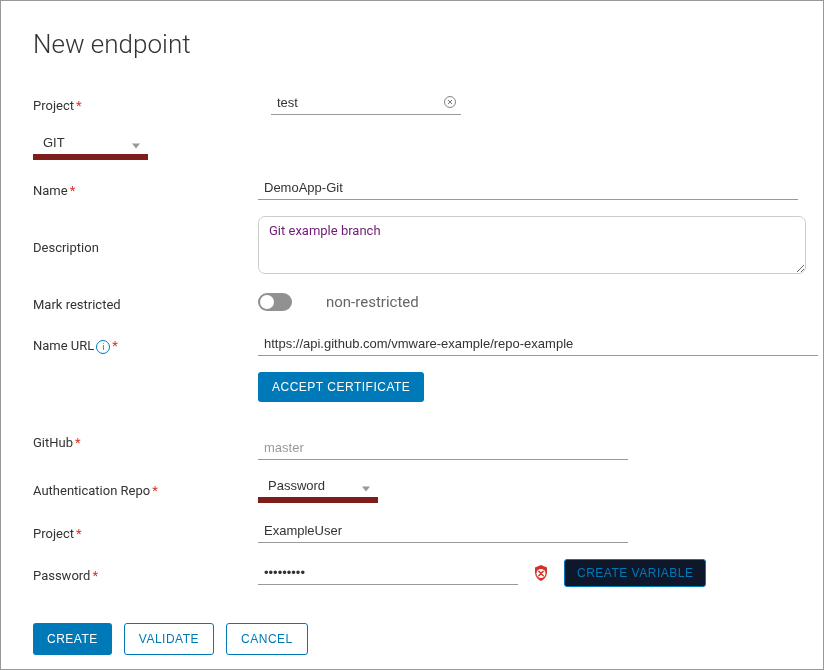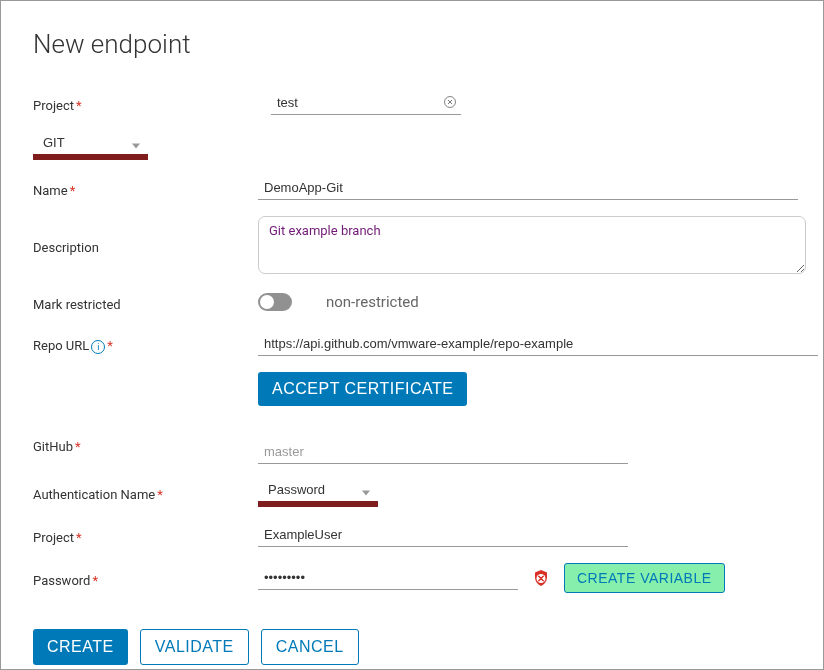--- a/index.html
+++ b/index.html
@@ -172,21 +172,21 @@
       border: 1px solid #0079b8;
       border-radius: 50%;
       color: #0079b8;
       font-size: 9px;
       margin-left: 2px;
       vertical-align: middle;
     }
     .btn {
       border: none;
       padding: 8px 14px;
-      font-size: 16px;
+      font-size: 12px;
       font-weight: 500;
       letter-spacing: 0.5px;
       cursor: pointer;
       border-radius: 3px;
       text-transform: uppercase;
     }
     .btn-primary {
       background: #0079b8;
       color: #fff;
     }
@@ -194,25 +194,25 @@
       background: #fff;
       color: #0079b8;
       border: 1px solid #0079b8;
     }
     .btn-accept-cert {
       background: #0079b8;
       color: #fff;
       padding: 8px 14px;
     }
     .btn-create-var {
-      background: #86efac;
+      background: #0f172a;
       color: #0079b8;
       border: 1px solid #0079b8;
       padding: 6px 12px;
-      font-size: 14px;
+      font-size: 12px;
     }
     .cert-row {
       display: flex;
       margin-bottom: 18px;
       margin-top: 6px;
     }
     .cert-row-inner {
       margin-left: 225px;
     }
     .shield-icon {
@@ -292,21 +292,21 @@
       <span class="toggle">
         <span class="toggle-knob"></span>
       </span>
       <span class="toggle-label">non-restricted</span>
     </div>
   </div>
 
 
   <div class="form-row">
     <div class="form-label">
-      <span>Repo URL</span><span class="info-icon">i</span><span class="required">*</span>
+      <span>Name URL</span><span class="info-icon">i</span><span class="required">*</span>
     </div>
     <div class="form-control">
       <input type="text" class="text-input text-input-full" style="width: 560px;" value="https://api.github.com/vmware-example/repo-example">
     </div>
   </div>
 
   <div class="cert-row">
     <div class="cert-row-inner">
       <button class="btn btn-accept-cert">Accept Certificate</button>
     </div>
@@ -316,21 +316,21 @@
     <div class="form-label">
       <span>GitHub</span><span class="required">*</span>
     </div>
     <div class="form-control">
       <input type="text" class="text-input input-branch placeholder-text" placeholder="master" style="">
     </div>
   </div>
 
   <div class="form-row">
     <div class="form-label">
-      <span>Authentication Name</span><span class="required">*</span>
+      <span>Authentication Repo</span><span class="required">*</span>
     </div>
     <div class="form-control">
       <div class="select-wrap">
         <select class="select select-auth">
           <option>Password</option>
         </select>
       </div>
     </div>
   </div>
 

